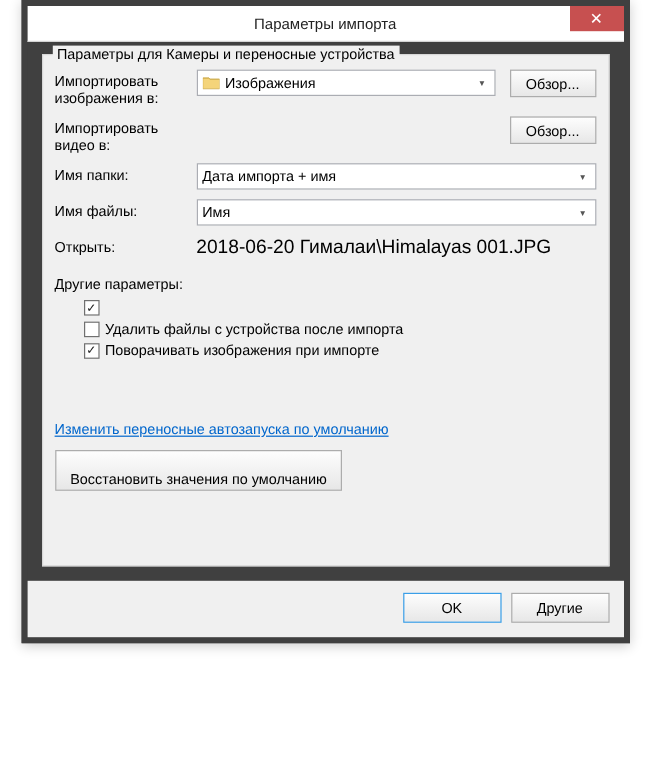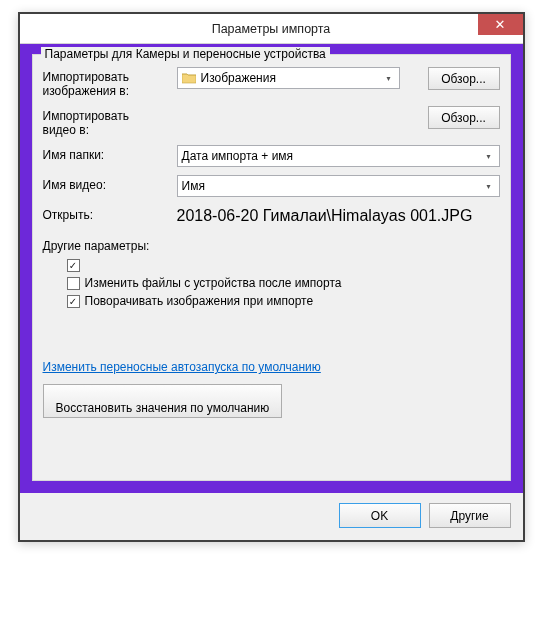--- a/index.html
+++ b/index.html
@@ -8,23 +8,22 @@
   font-size: 12px;
   background: #fff;
   width: 542px;
   height: 636px;
   display: flex;
   align-items: flex-start;
   justify-content: center;
 }
 .window {
   width: 507px;
-  margin-top: 12px;
-  border: 2px solid #404040;
-  background: #6d28d9;
+  border: 5px solid #404040;
+  background: #404040;
   box-shadow: 0 2px 10px rgba(0,0,0,0.2);
 }
 .titlebar {
   height: 30px;
   background: #fff;
   display: flex;
   align-items: center;
   justify-content: center;
   position: relative;
   border-bottom: 1px solid #d4d4d4;
@@ -52,21 +51,21 @@
   position: absolute;
   top: -8px; left: 8px;
   background: #f0f0f0;
   padding: 0 4px;
   font-size: 12px;
 }
 .row {
   display: flex;
   align-items: flex-start;
   margin-bottom: 8px;
-  gap: 22px;
+  gap: 6px;
 }
 .row-label {
   width: 112px;
   font-size: 12px;
   padding-top: 3px;
   flex-shrink: 0;
 }
 .combo {
   flex: 1;
   height: 22px;
@@ -198,40 +197,40 @@
 
       <div class="row">
         <div class="row-label">Имя папки:</div>
         <div class="combo">
           <span>Дата импорта + имя</span>
           <span class="combo-arrow">▾</span>
         </div>
       </div>
 
       <div class="row">
-        <div class="row-label">Имя видео:</div>
+        <div class="row-label">Имя файлы:</div>
         <div class="combo">
           <span>Имя</span>
           <span class="combo-arrow">▾</span>
         </div>
       </div>
 
       <div class="row">
         <div class="row-label">Открыть:</div>
         <div class="example-val">2018-06-20 Гималаи\Himalayas 001.JPG</div>
       </div>
 
       <div class="section-title">Другие параметры:</div>
 
       <div class="check-row">
         <div class="checkbox">✓</div>
       </div>
       <div class="check-row">
         <div class="checkbox"></div>
-        <span>Изменить файлы с устройства после импорта</span>
+        <span>Удалить файлы с устройства после импорта</span>
       </div>
       <div class="check-row">
         <div class="checkbox">✓</div>
         <span>Поворачивать изображения при импорте</span>
       </div>
 
       <a class="link">Изменить переносные автозапуска по умолчанию</a>
 
       <div><button class="restore-btn">Восстановить значения по умолчанию</button></div>
 

